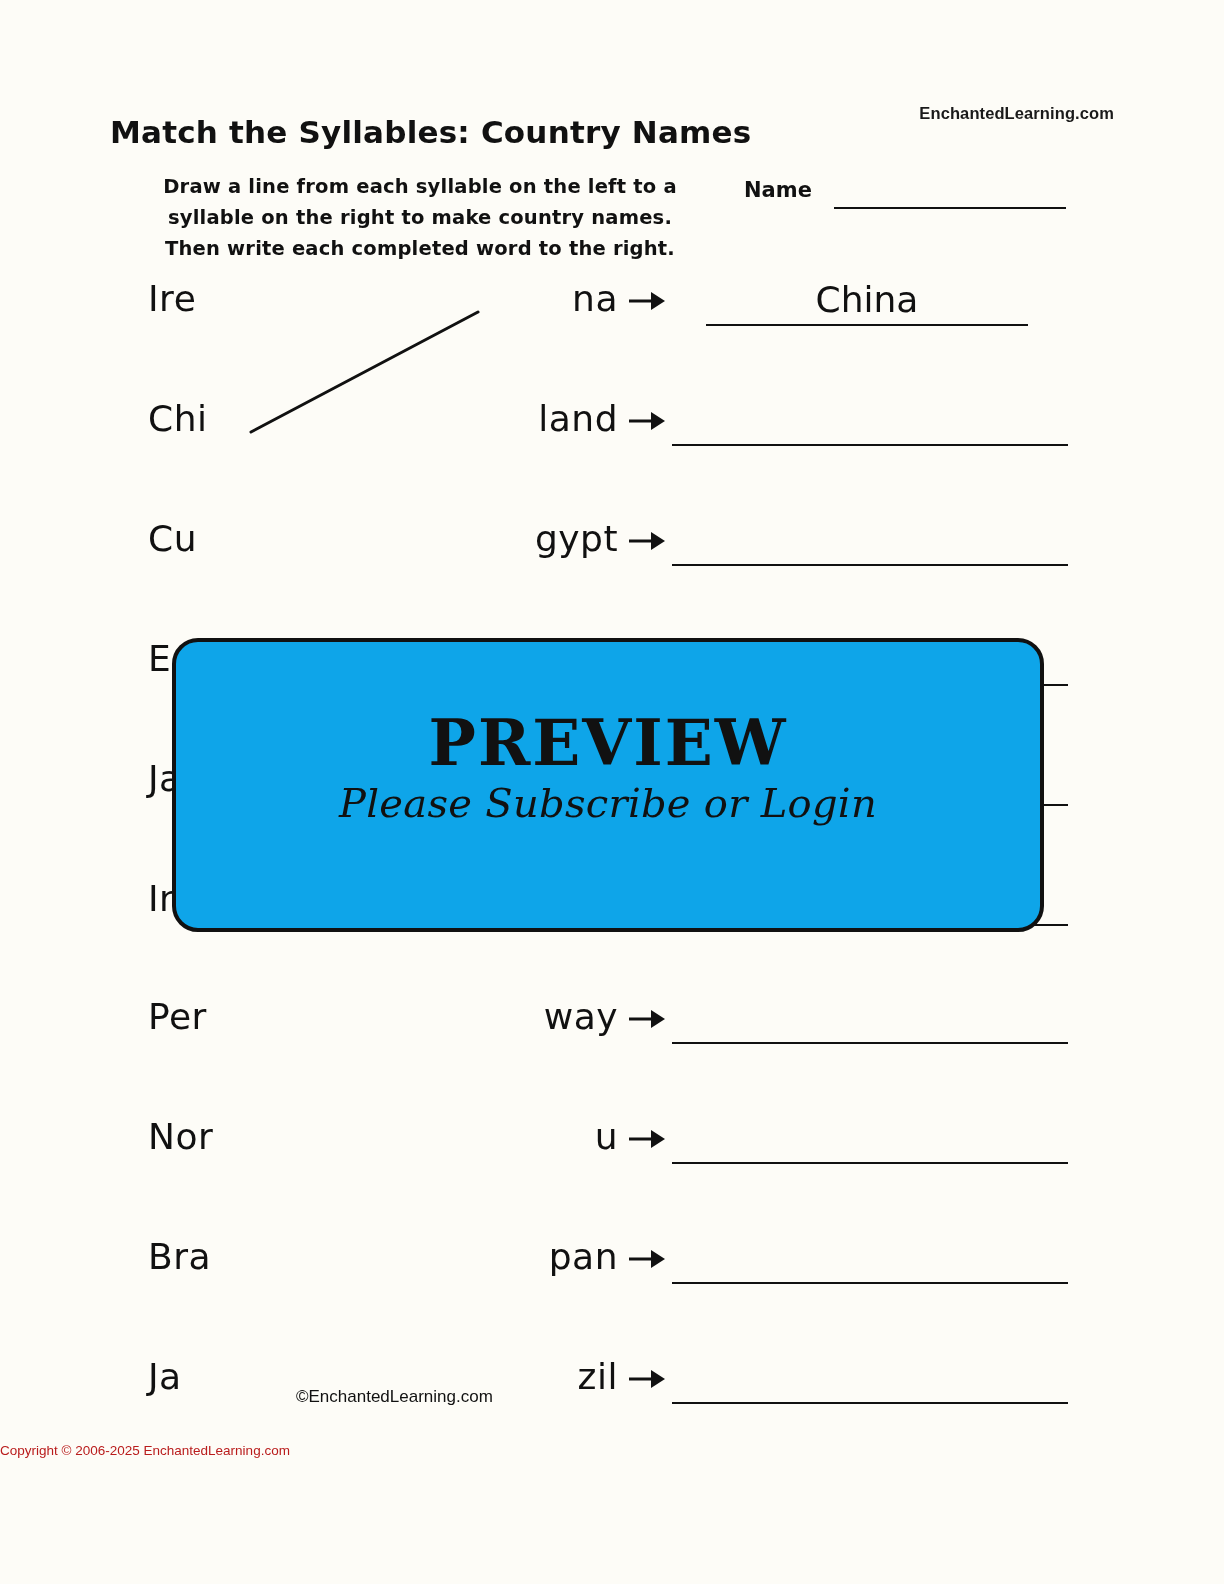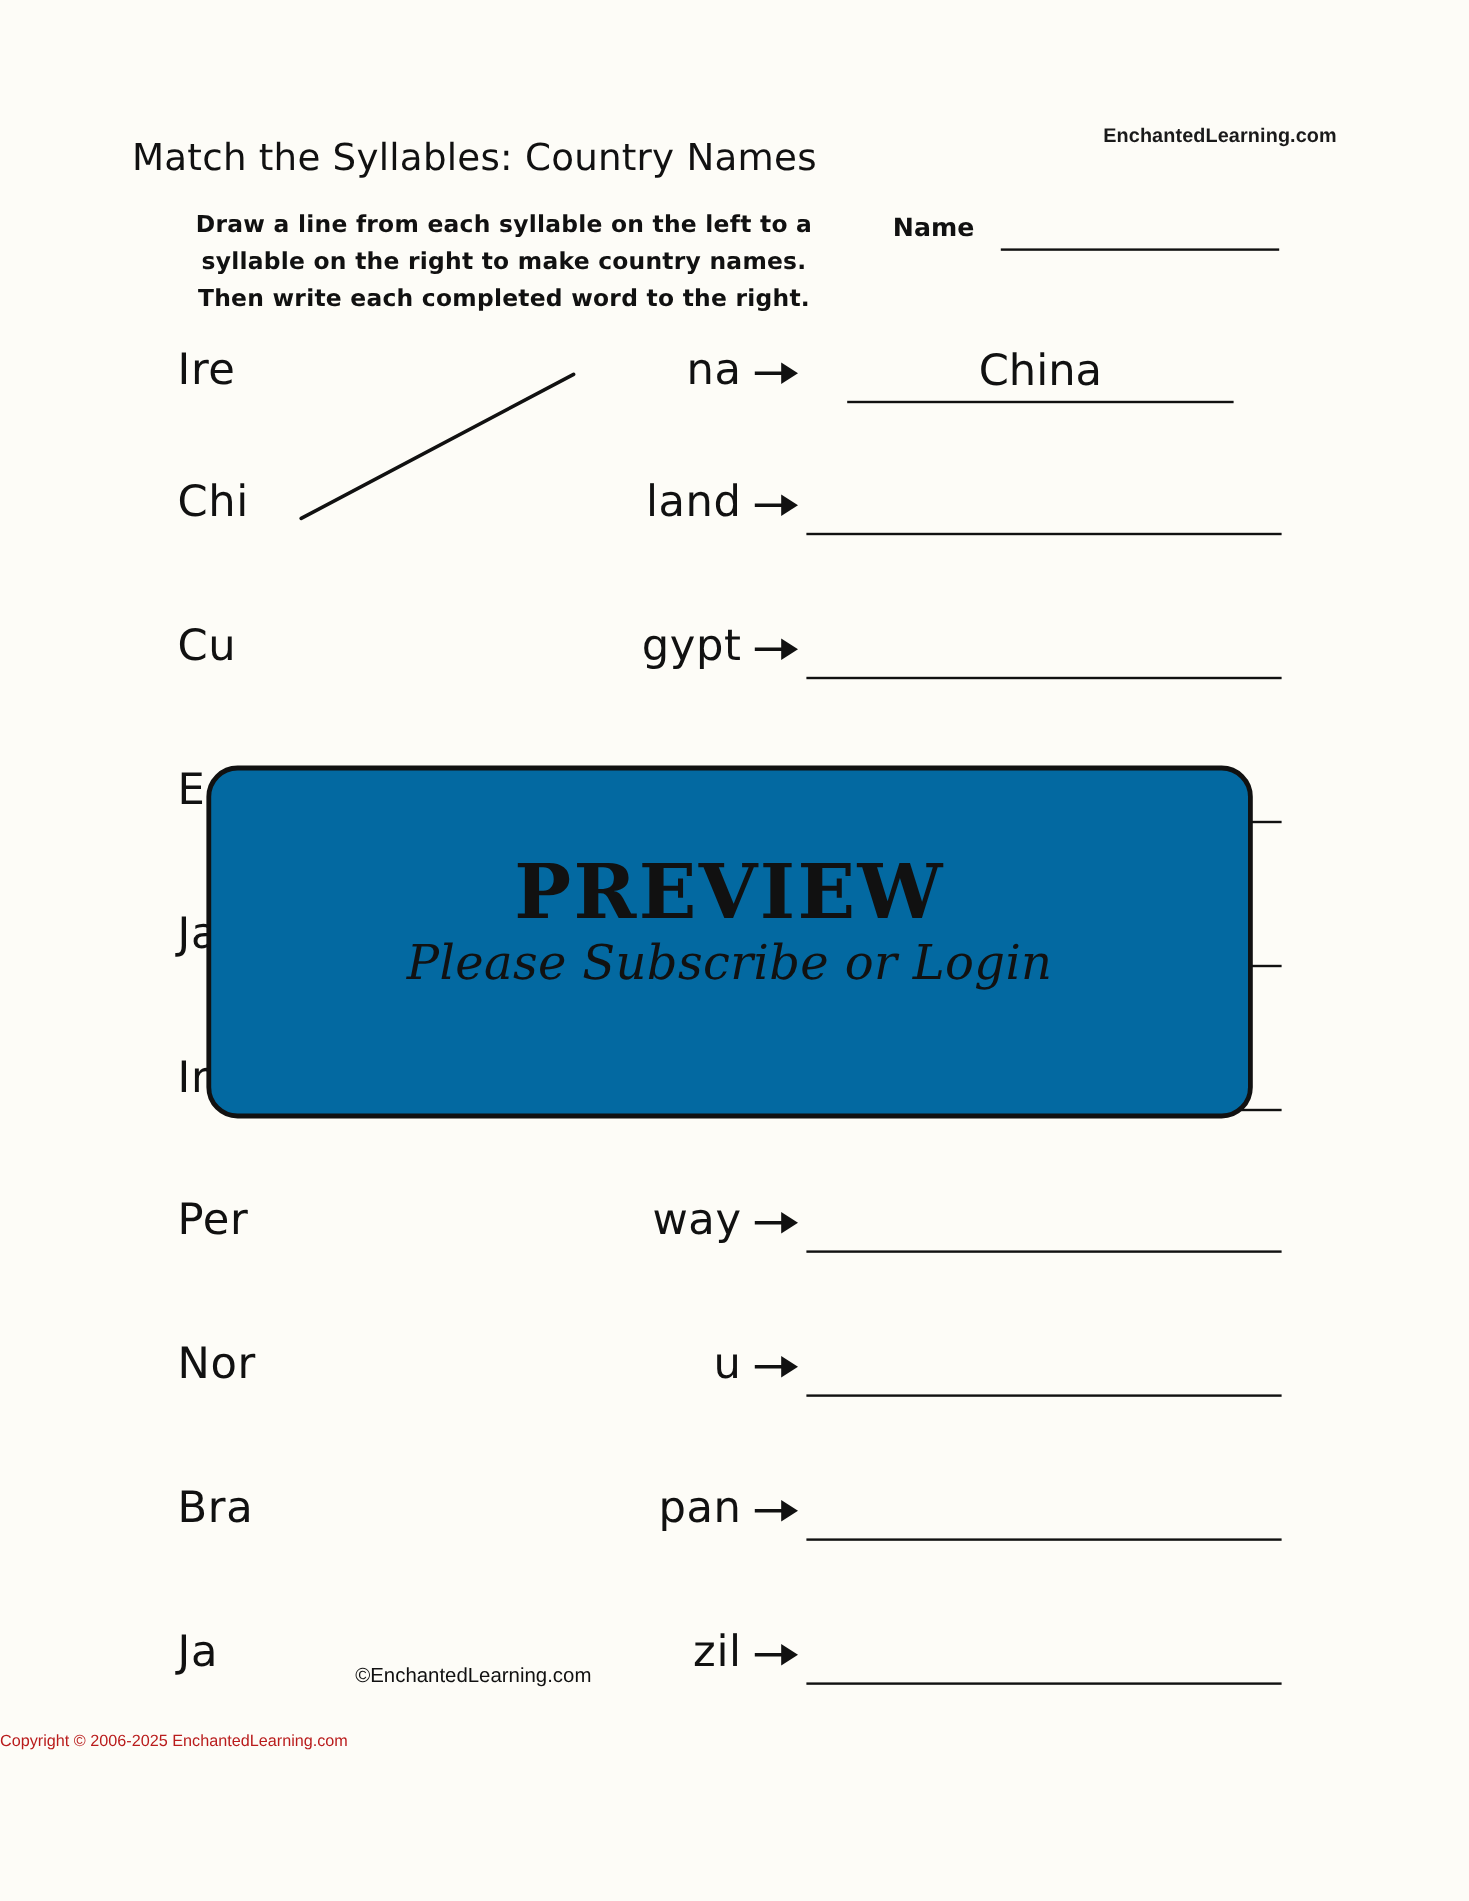--- a/index.html
+++ b/index.html
@@ -32,21 +32,21 @@
     color: #1a1a1a;
     letter-spacing: 0.1px;
     margin-left: 28px;
   }
   .title {
     position: absolute;
     left: 110px;
     top: 114px;
     font-family: "DejaVu Sans", sans-serif;
     font-size: 31px;
-    font-weight: normal;
+    font-weight: bold;
     color: #111;
     letter-spacing: 0.2px;
     text-align: center;
   }
 
   .instructions {
     position: absolute;
     left: 150px;
     top: 172px;
     width: 540px;
@@ -140,21 +140,21 @@
     pointer-events: none;
   }
 
   
   .preview-box {
     position: absolute;
     left: 172px;
     top: 638px;
     width: 872px;
     height: 294px;
-    background: #0369a1;
+    background: #0ea5e9;
     border: 4px solid #111;
     border-radius: 26px;
     box-sizing: border-box;
     text-align: center;
   }
   .preview-title {
     font-family: "DejaVu Serif", serif;
     font-size: 63px;
     font-weight: bold;
     letter-spacing: 2px;
@@ -193,21 +193,21 @@
 
 <div class="page">
 
   <div class="brand-top">EnchantedLearning.com</div>
   <div class="title">Match the Syllables: Country Names</div>
   <div class="instructions">Draw a line from each syllable on the left to a syllable on the right to make country names. Then write each completed word to the right.</div>
 
   <div class="name-label">Name</div>
   <div class="name-line"></div>
 
-  <div class="row" style="top:288px;">
+  <div class="row" style="top:278px;">
     <div class="left-syl">Ire</div>
     <div class="right-syl">na</div>
     <svg class="arrow" viewBox="0 0 40 30">
       <line x1="2" y1="15" x2="26" y2="15" stroke="#111" stroke-width="3"></line>
       <polygon points="24,6 38,15 24,24" fill="#111"></polygon>
     </svg>
     <div class="answer filled">China</div>
   </div>
 
   <div class="row" style="top:398px;">

